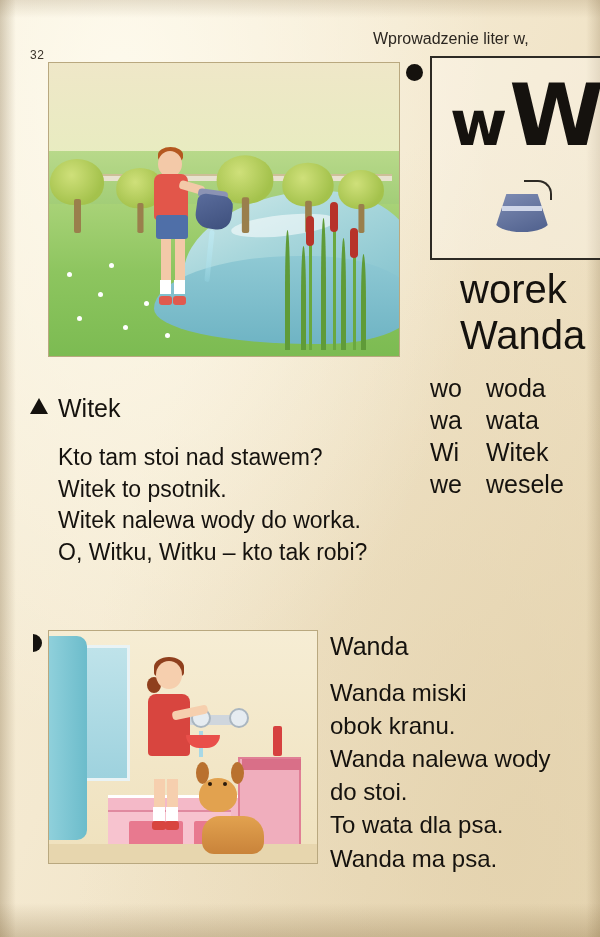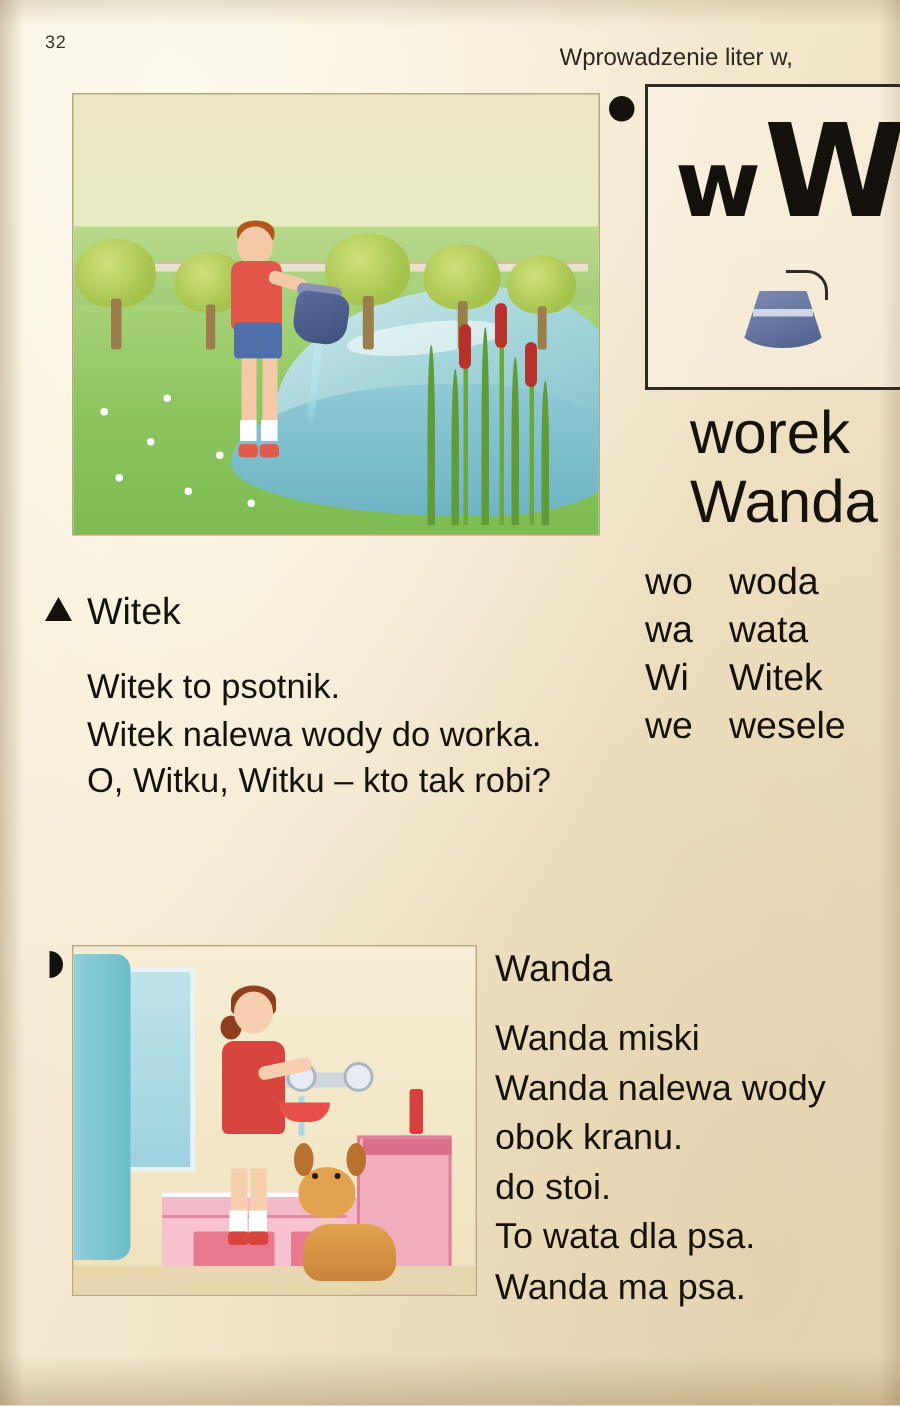--- a/index.html
+++ b/index.html
@@ -30,21 +30,21 @@
   .edge-bottom{
     position:absolute;left:0;right:0;bottom:0;height:34px;
     background:linear-gradient(0deg,rgba(130,103,60,0.30),rgba(130,103,60,0.0));
   }
   .edge-top{
     position:absolute;left:0;right:0;top:0;height:18px;
     background:linear-gradient(180deg,rgba(130,103,60,0.18),rgba(130,103,60,0.0));
   }
 
   .page-number{
-    position:absolute;left:30px;top:21px;
+    position:absolute;left:30px;top:48px;
     font-size:12px;color:#3a332a;letter-spacing:.5px;
   }
   .running-head{
     position:absolute;right:12px;top:30px;width:215px;
     font-size:16px;color:#2b2620;text-align:left;
     white-space:nowrap;overflow:hidden;
   }
 
   
   .illus-top{
@@ -344,20 +344,21 @@
     </div>
     <div class="syll-row">
       <span class="syll-a">we</span>
       <span class="syll-b">wesele</span>
     </div>
   </div>
 
   <div class="tri-marker"></div>
   <div class="heading-witek">Witek</div>
   <div class="para-witek">
+    <span class="line">Kto tam stoi nad stawem?</span>
     <span class="line">Witek to psotnik.</span>
     <span class="line">Witek nalewa wody do worka.</span>
     <span class="line">O, Witku, Witku – kto tak robi?</span>
   </div>
 
   <div class="half-dot"></div>
   <div class="illus-bot">
     <div class="b-wall"></div>
     <div class="b-window"></div>
     <div class="b-curtain"></div>
@@ -389,19 +390,19 @@
     <div class="dog-head"></div>
     <div class="dog-ear" style="left:55%;bottom:34%;"></div>
     <div class="dog-ear" style="left:68%;bottom:34%;"></div>
     <div class="dog-eye" style="left:59.5%;bottom:33%;"></div>
     <div class="dog-eye" style="left:65%;bottom:33%;"></div>
   </div>
 
   <div class="bot-title">Wanda</div>
   <div class="bot-text">
     <span class="line">Wanda miski</span>
+    <span class="line">obok kranu.</span>
     <span class="line">Wanda nalewa wody</span>
-    <span class="line">obok kranu.</span>
     <span class="line">do stoi.</span>
     <span class="line">To wata dla psa.</span>
     <span class="line">Wanda ma psa.</span>
   </div>
 </div>
 
 </body></html>

